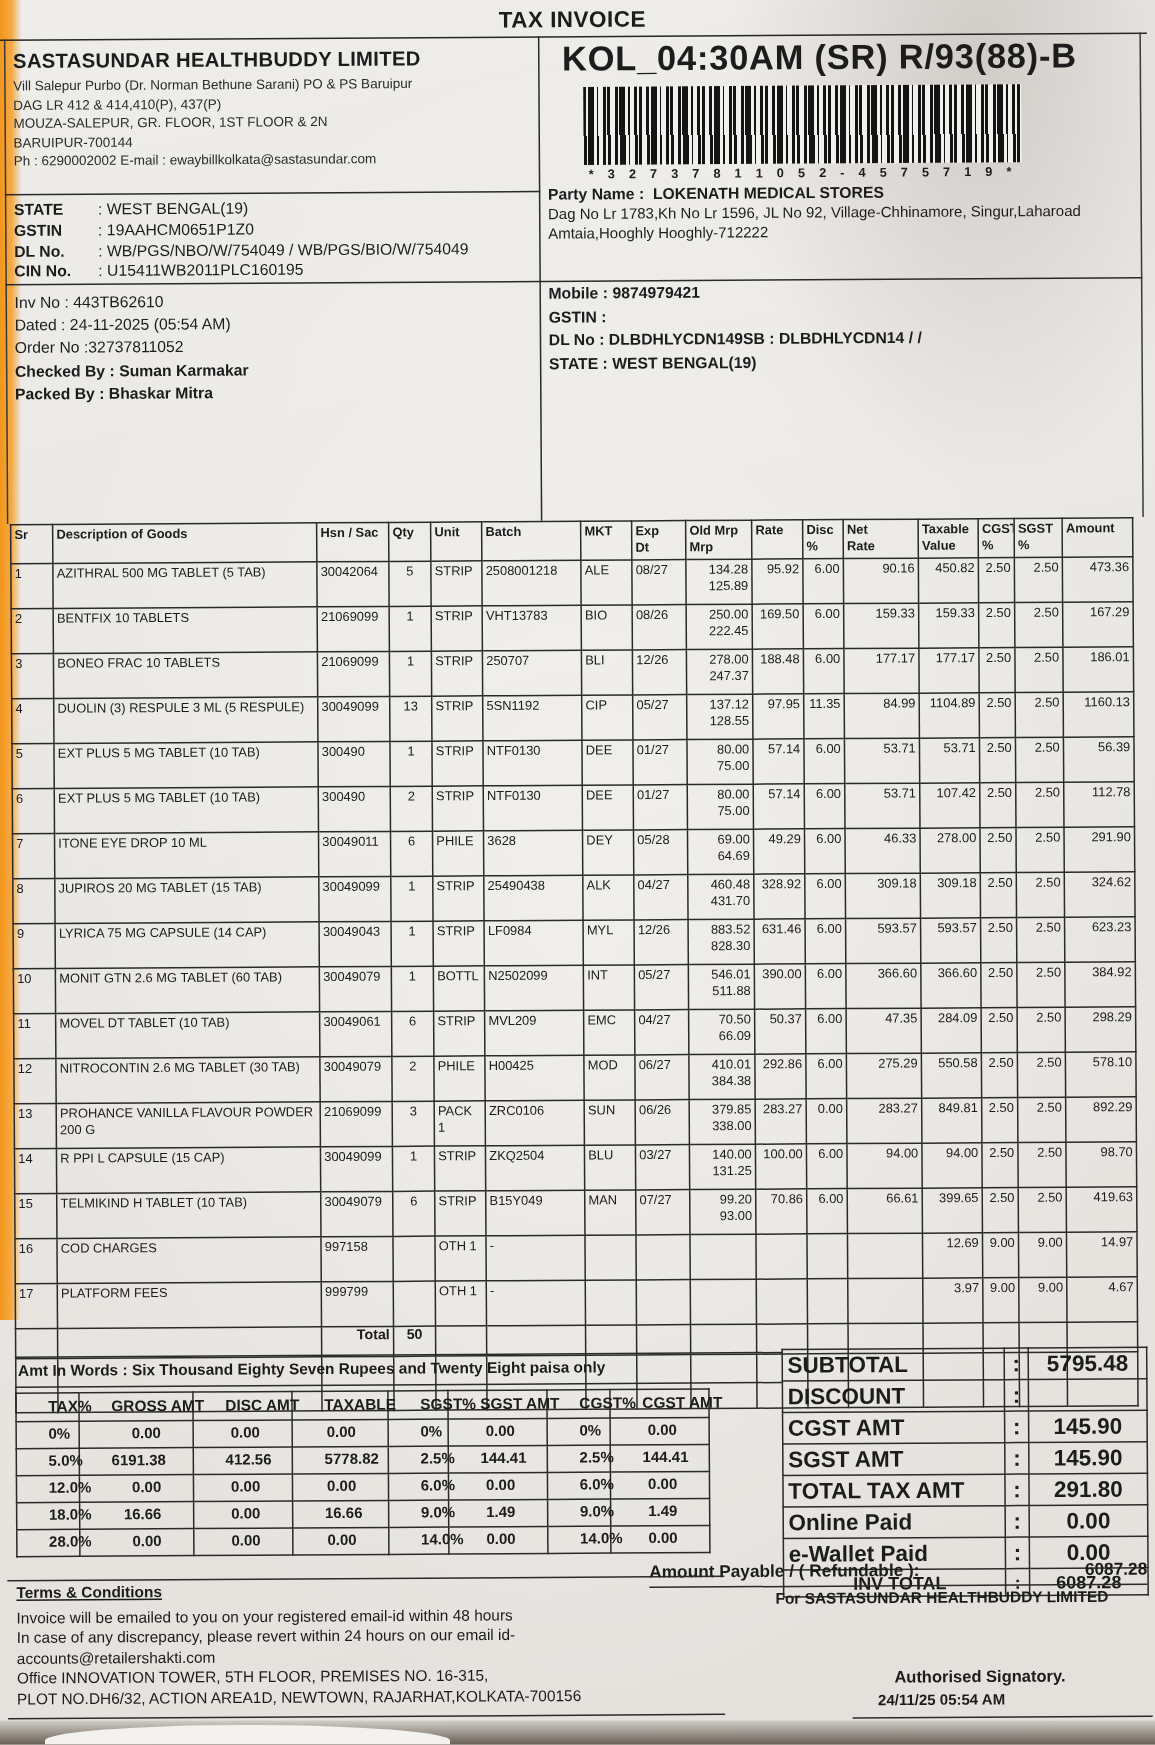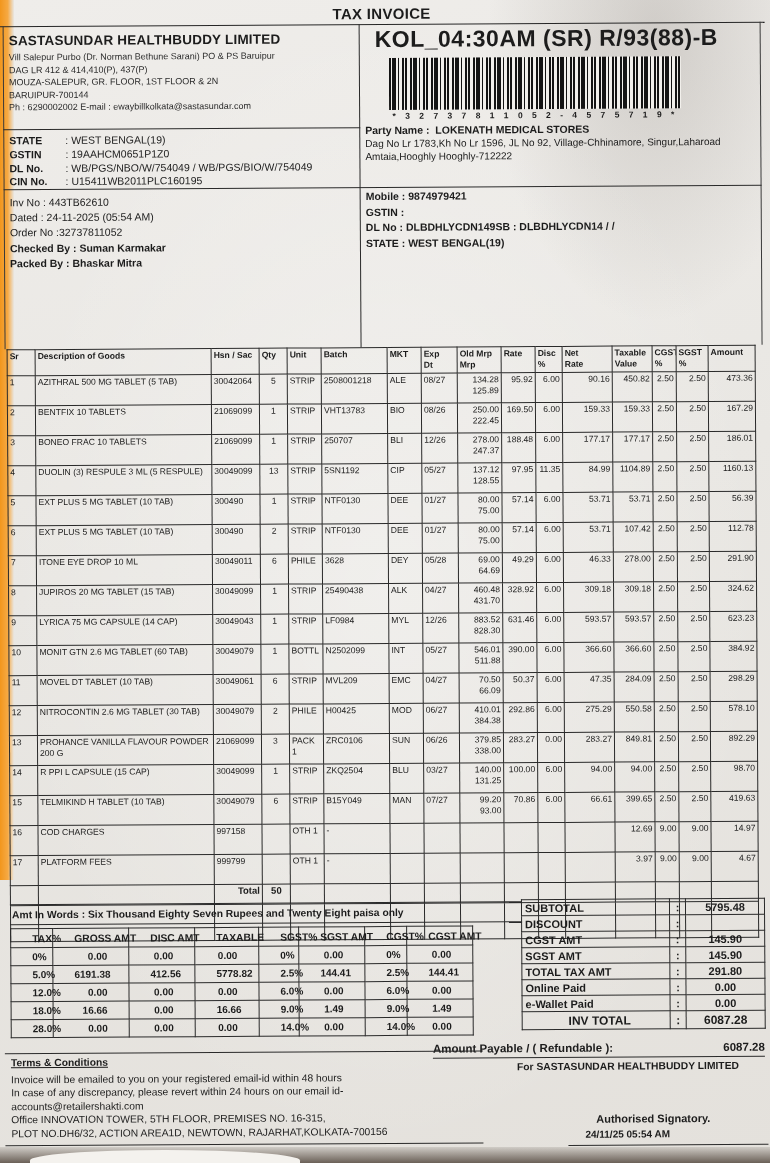--- a/index.html
+++ b/index.html
@@ -103,21 +103,21 @@
     font-size:10.3px; font-weight:600; padding-top:4px; padding-left:2px; white-space:nowrap;
   }
   .tax-wrap { position:absolute; top:926px; left:8px; width:452px; }
   table.tax { border-collapse:collapse; width:452px; table-layout:fixed; }
   table.tax th, table.tax td { border:1.2px solid #2a2a2a; font-size:10px; padding:2px 21px; }
   table.tax th { font-weight:bold; font-size:10.3px; text-align:center; height:19px; white-space:nowrap; }
   table.tax td { text-align:right; font-weight:600; height:18px; }
 
   .totals-wrap { position:absolute; top:900px; left:519px; width:243px; }
   table.totals { border-collapse:collapse; width:243px; table-layout:fixed; }
-  table.totals td { border:1.2px solid #2a2a2a; font-size:11px; padding:1.5px 3px; height:15px; }
+  table.totals td { border:1.2px solid #2a2a2a; font-size:15px; padding:1.5px 3px; height:15px; }
   table.totals td.t-label { font-weight:bold; }
   table.totals td.t-colon { text-align:center; font-weight:bold; }
   table.totals td.t-value { text-align:center; font-weight:600; }
   table.totals tr:last-child td { font-weight:bold; font-size:12px; }
   table.totals tr:last-child td.t-label { text-align:center;padding-left:10px; }
 
   .payable {
     position:absolute; top:1040px; left:430px; width:332px; height:19px;
     display:flex; align-items:center; border-bottom:1.3px solid #2a2a2a;
     font-weight:bold; font-size:11.5px; white-space:nowrap;

